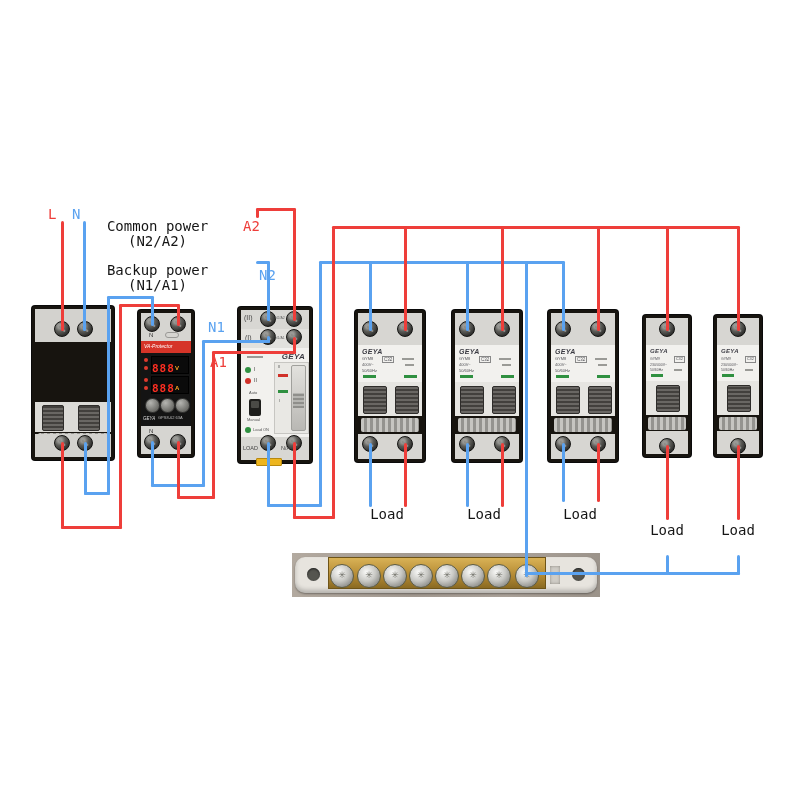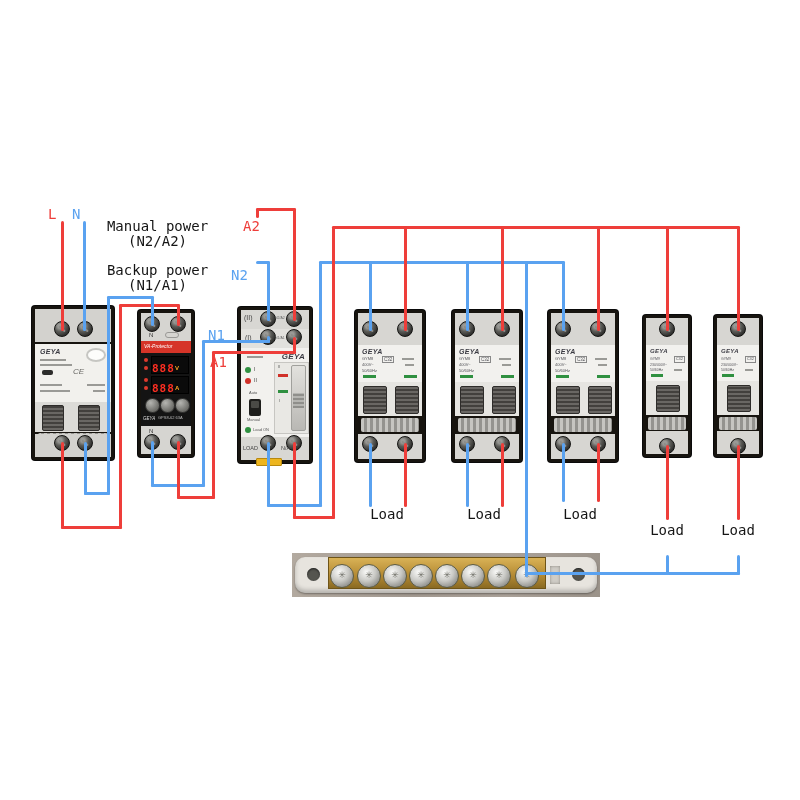--- a/index.html
+++ b/index.html
@@ -94,48 +94,36 @@
       <div class="wire" style="background: rgb(238, 62, 58); left: 596.5px; top: 442.5px; width: 3px; height: 59px;"></div>
       <div class="wire" style="background: rgb(238, 62, 58); left: 665.5px; top: 444.5px; width: 3px; height: 75px;"></div>
       <div class="wire" style="background: rgb(238, 62, 58); left: 736.5px; top: 444.5px; width: 3px; height: 75px;"></div>
       <div class="wire" style="background: rgb(90, 162, 240); left: 524.5px; top: 571.5px; width: 215px; height: 3px;"></div>
       <div class="wire" style="background: rgb(90, 162, 240); left: 665.5px; top: 554.5px; width: 3px; height: 20px;"></div>
       <div class="wire" style="background: rgb(90, 162, 240); left: 736.5px; top: 554.5px; width: 3px; height: 20px;"></div>
     </div>
 
   <div class="lab red" style="left:48px;top:207px;">L</div>
   <div class="lab blue" style="left:72px;top:207px;">N</div>
-  <div class="lab center" style="left:95px;top:219px;width:125px;">Manual power</div>
+  <div class="lab center" style="left:95px;top:219px;width:125px;">Common power</div>
   <div class="lab center" style="left:95px;top:234px;width:125px;">(N2/A2)</div>
   <div class="lab center" style="left:95px;top:263px;width:125px;">Backup power</div>
   <div class="lab center" style="left:95px;top:278px;width:125px;">(N1/A1)</div>
   <div class="lab red" style="left:243px;top:219px;">A2</div>
-  <div class="lab blue" style="left:231px;top:268px;">N2</div>
-  <div class="lab blue" style="left:208px;top:328px;">N1</div>
+  <div class="lab blue" style="left:259px;top:268px;">N2</div>
+  <div class="lab blue" style="left:208px;top:320px;">N1</div>
   <div class="lab red" style="left:210px;top:355px;">A1</div>
   <div class="lab center" style="left:357px;top:507px;width:60px;">Load</div>
   <div class="lab center" style="left:454px;top:507px;width:60px;">Load</div>
   <div class="lab center" style="left:550px;top:507px;width:60px;">Load</div>
   <div class="lab center" style="left:637px;top:523px;width:60px;">Load</div>
   <div class="lab center" style="left:708px;top:523px;width:60px;">Load</div>
 
   <div class="dev" style="left:32px;top:306px;width:82px;height:154px;">
     <div class="dz" style="left:3px;top:3px;right:3px;height:33px;background:#d3d2ce;"></div>
-    <div class="dz" style="left:3px;top:38px;right:3px;height:58px;background:#f2f1ed;">
-      <div class="brand" style="left:5px;top:4px;">GEYA</div>
-      <div class="oval-btn" style="right:5px;top:4px;"></div>
-      <div class="microbar" style="left:5px;top:15px;width:26px;"></div>
-      <div class="microbar" style="left:5px;top:20px;width:32px;"></div>
-      <div class="dz" style="left:7px;top:26px;width:11px;height:5px;background:#2c2c2a;border-radius:2px;"></div>
-      <div class="micro" style="left:38px;top:23px;font-size:8px;font-style:italic;color:#6a6a66;">CE</div>
-      <div class="microbar" style="left:5px;top:40px;width:22px;"></div>
-      <div class="microbar" style="left:5px;top:46px;width:30px;"></div>
-      <div class="microbar" style="right:6px;top:40px;width:18px;"></div>
-      <div class="microbar" style="right:6px;top:46px;width:12px;"></div>
-    </div>
     <div class="dz" style="left:3px;top:96px;right:3px;height:30px;background:#dcdbd7;"></div>
     <div class="toggle" style="left:10px;top:99px;width:20px;height:24px;"></div>
     <div class="toggle" style="left:46px;top:99px;width:20px;height:24px;"></div>
     <div class="rib" style="left:6px;top:127px;width:70px;height:12px;"></div>
     <div class="dz" style="left:3px;top:128px;right:3px;height:23px;background:#d3d2ce;z-index:1;"></div>
     <div class="term" style="left:22px;top:15px;"></div>
     <div class="term" style="left:45px;top:15px;"></div>
     <div class="term" style="left:22px;top:129px;"></div>
     <div class="term" style="left:45px;top:129px;"></div>
   </div>

